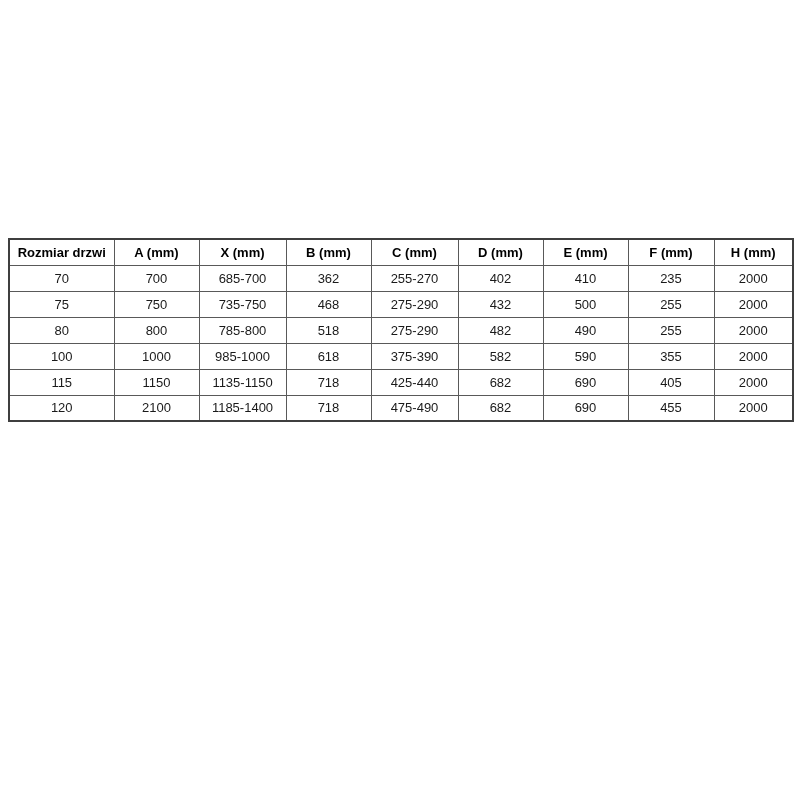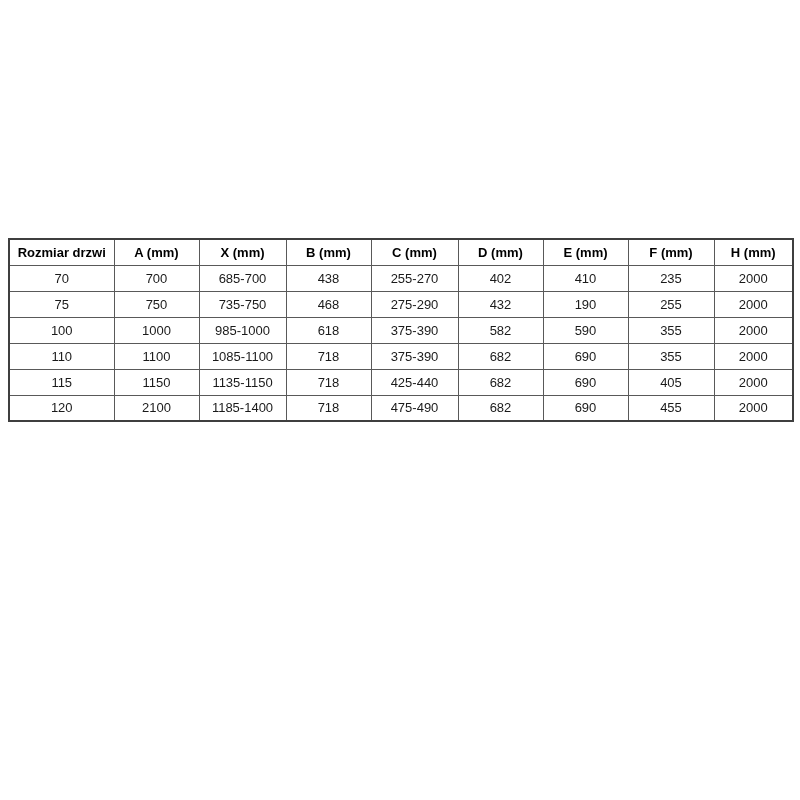--- a/index.html
+++ b/index.html
@@ -83,57 +83,57 @@
             <th>E (mm)</th>
             <th>F (mm)</th>
             <th>H (mm)</th>
           </tr>
       </thead>
       <tbody>
           <tr>
             <td>70</td>
             <td>700</td>
             <td>685-700</td>
-            <td>438</td>
+            <td>362</td>
             <td>255-270</td>
             <td>402</td>
             <td>410</td>
             <td>235</td>
             <td>2000</td>
           </tr>
           <tr>
             <td>75</td>
             <td>750</td>
             <td>735-750</td>
             <td>468</td>
             <td>275-290</td>
             <td>432</td>
-            <td>190</td>
+            <td>500</td>
+            <td>255</td>
+            <td>2000</td>
+          </tr>
+          <tr>
+            <td>80</td>
+            <td>800</td>
+            <td>785-800</td>
+            <td>518</td>
+            <td>275-290</td>
+            <td>482</td>
+            <td>490</td>
             <td>255</td>
             <td>2000</td>
           </tr>
           <tr>
             <td>100</td>
             <td>1000</td>
             <td>985-1000</td>
             <td>618</td>
             <td>375-390</td>
             <td>582</td>
             <td>590</td>
-            <td>355</td>
-            <td>2000</td>
-          </tr>
-          <tr>
-            <td>110</td>
-            <td>1100</td>
-            <td>1085-1100</td>
-            <td>718</td>
-            <td>375-390</td>
-            <td>682</td>
-            <td>690</td>
             <td>355</td>
             <td>2000</td>
           </tr>
           <tr>
             <td>115</td>
             <td>1150</td>
             <td>1135-1150</td>
             <td>718</td>
             <td>425-440</td>
             <td>682</td>

